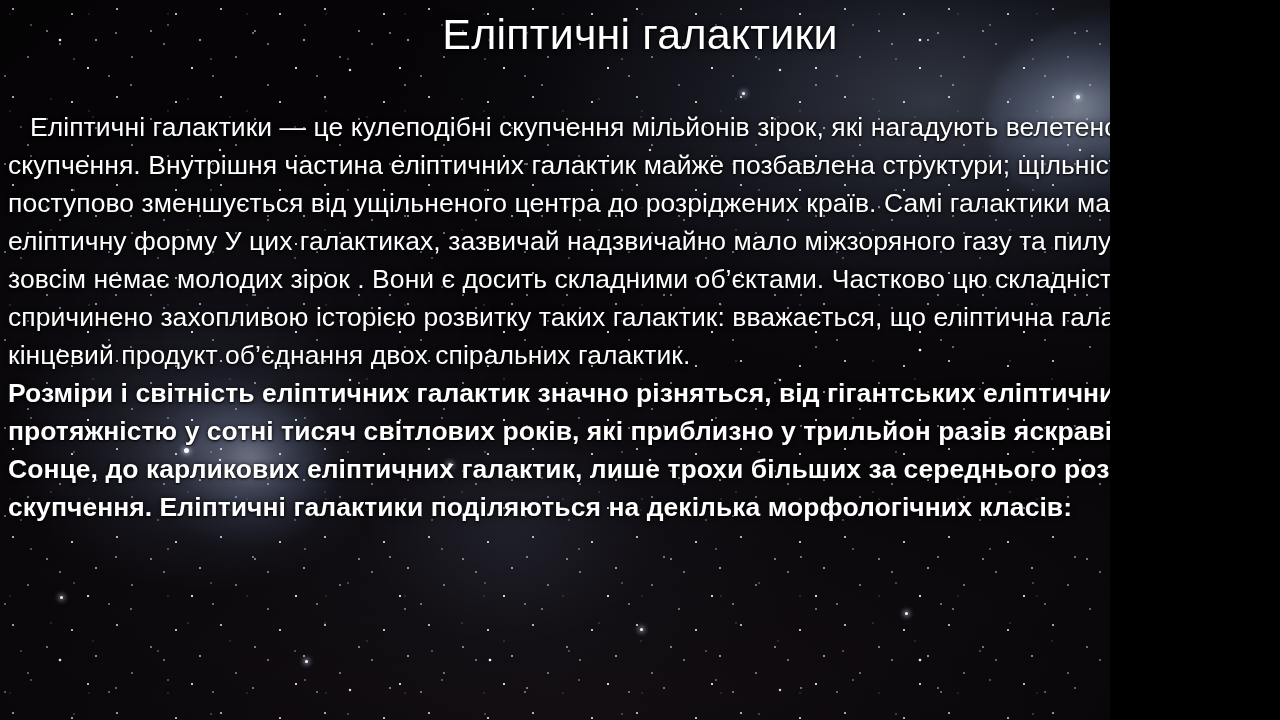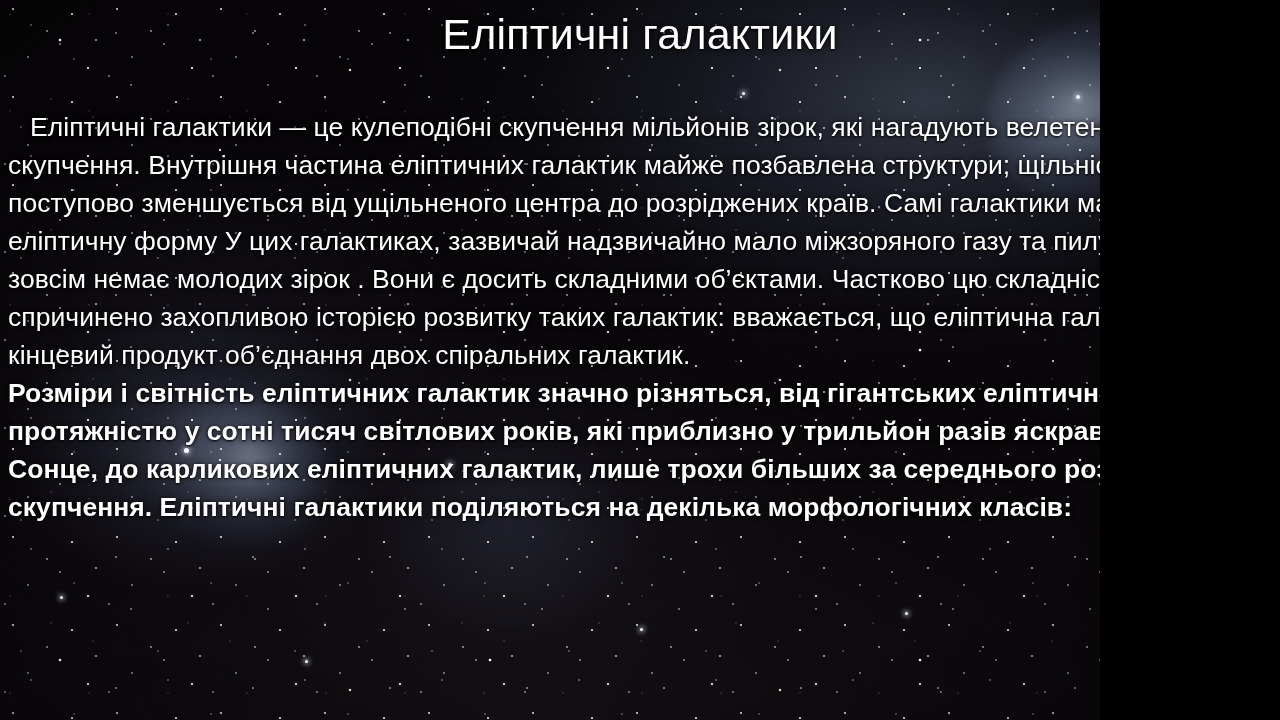--- a/index.html
+++ b/index.html
@@ -7,20 +7,21 @@
     padding: 0;
     background: #000;
   }
   #slide {
     position: relative;
     width: 1100px;
     height: 720px;
     overflow: hidden;
     background-color: #080509;
     font-family: "Liberation Sans", sans-serif;
+    padding-left: 10px;
     -webkit-font-smoothing: antialiased;
   }
 
   
   .bg-base {
     position: absolute;
     inset: 0;
     background:
       radial-gradient(ellipse 70% 55% at 84% 14%, rgba(150,170,205,0.30) 0%, rgba(110,130,170,0.16) 28%, rgba(60,75,105,0.06) 52%, rgba(0,0,0,0) 72%),
       radial-gradient(ellipse 26% 30% at 18% 62%, rgba(150,165,200,0.26) 0%, rgba(95,115,155,0.12) 35%, rgba(0,0,0,0) 68%),

